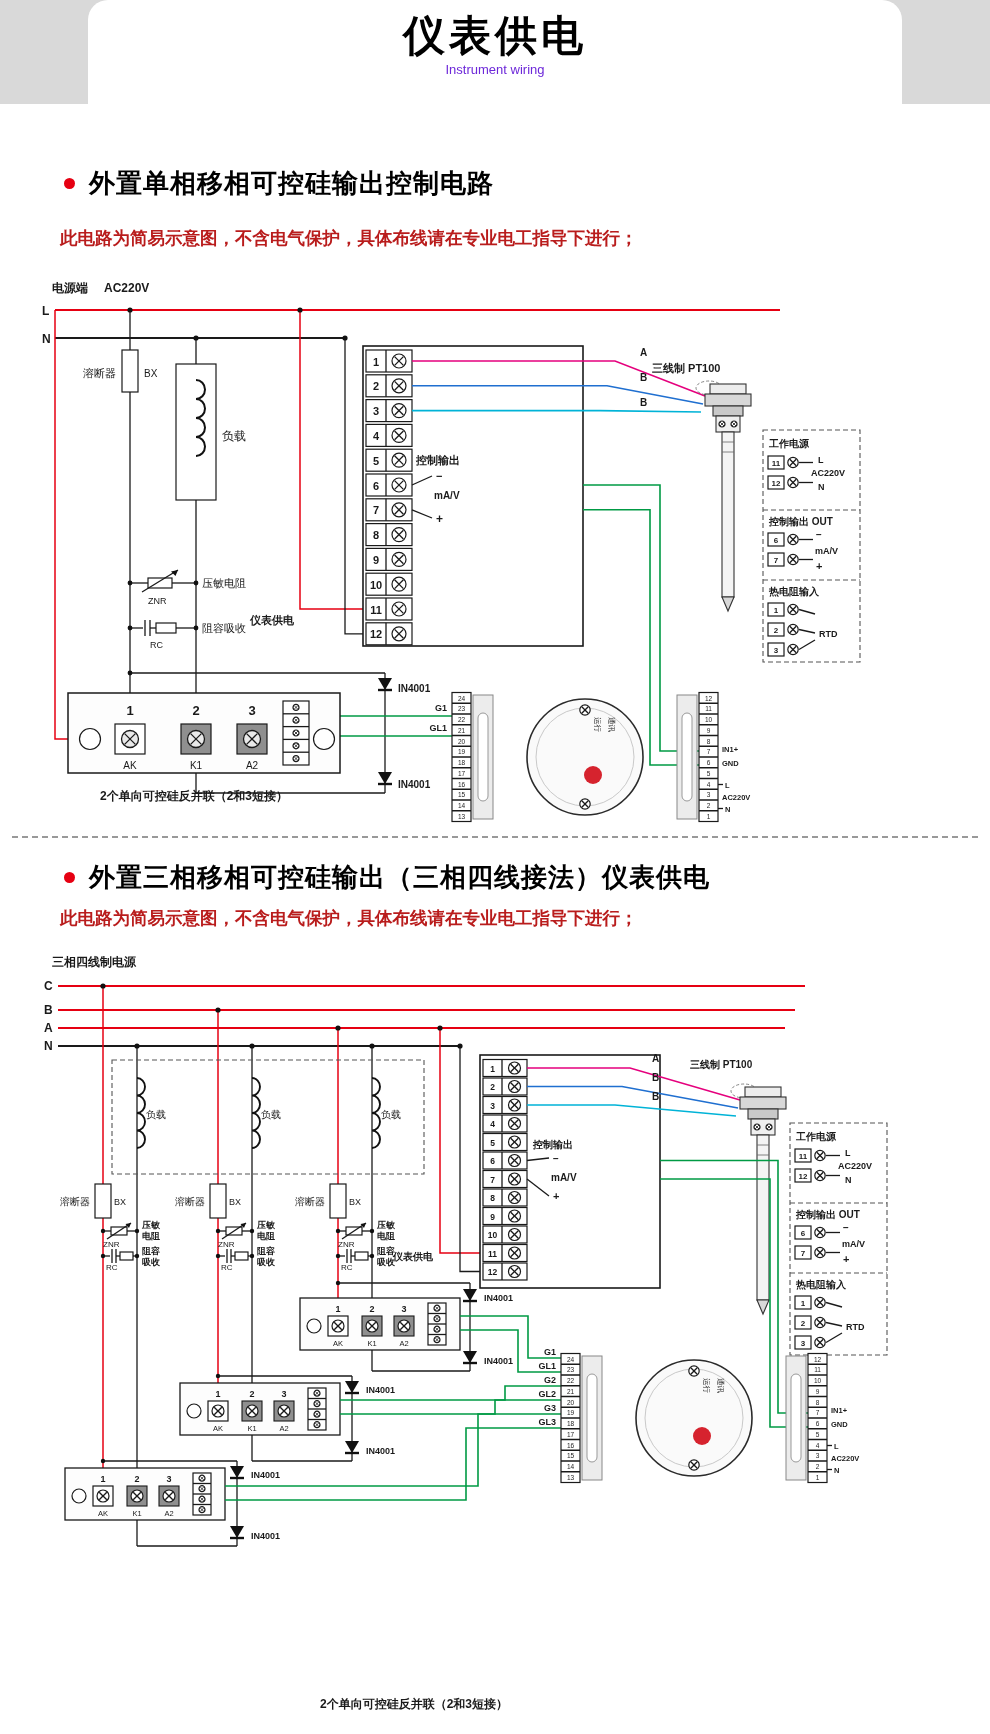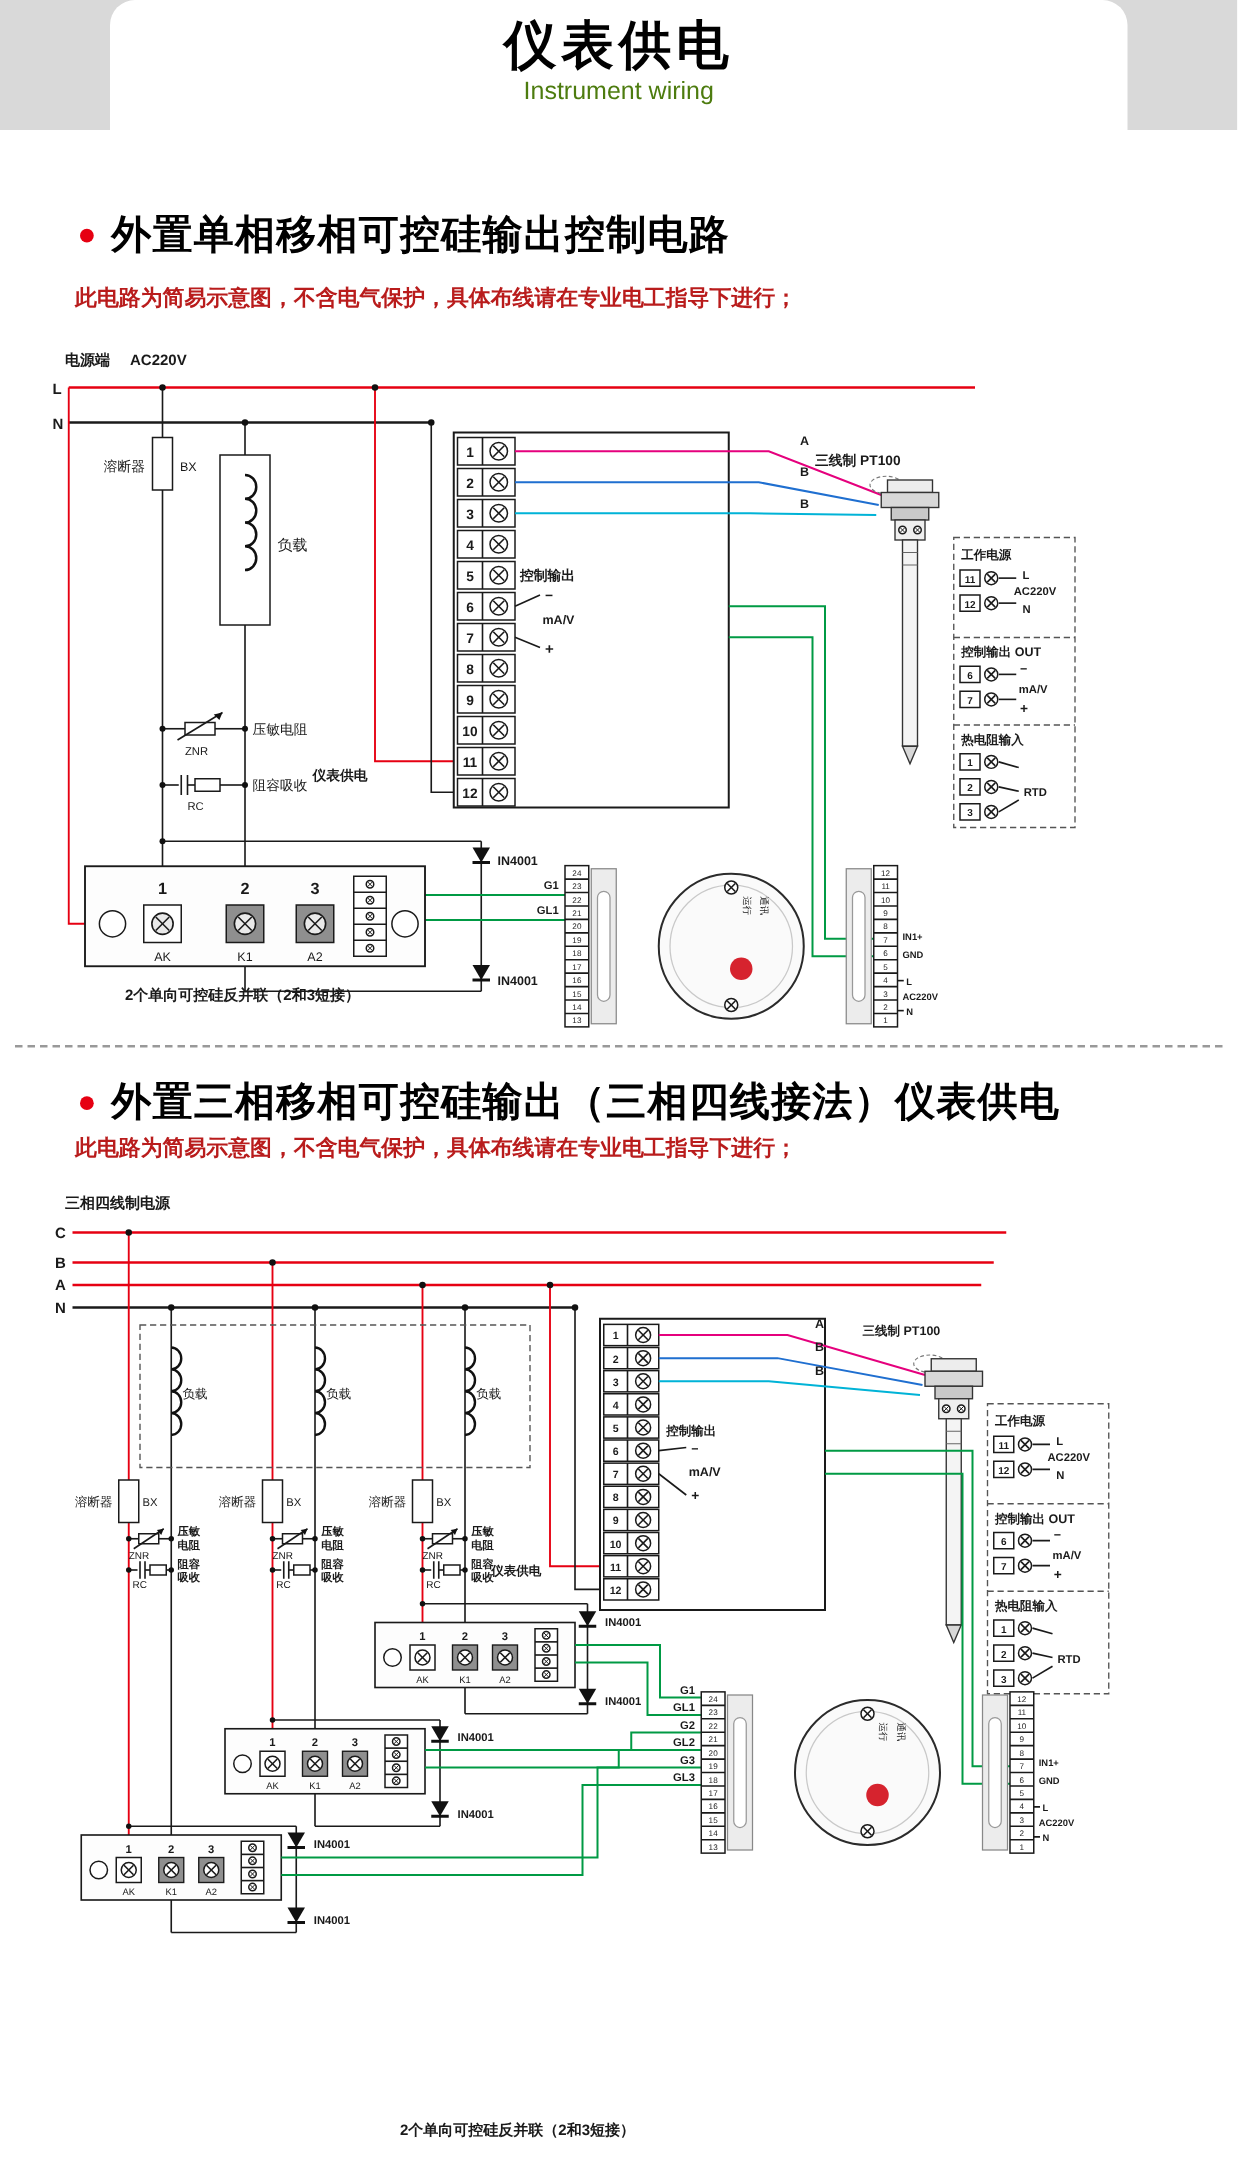--- a/index.html
+++ b/index.html
@@ -2,24 +2,24 @@
 <html><head>
 <meta charset="utf-8">
 <style>
   html,body{margin:0;padding:0;background:#fff;}
   .page{position:relative;width:990px;height:1734px;background:#fff;overflow:hidden;
         font-family:"Liberation Sans",sans-serif;color:#111;}
   header{position:absolute;top:0;left:0;width:990px;height:104px;background:#d9d9d9;}
   .header-inner{position:absolute;left:88px;right:88px;top:0;bottom:0;background:#fff;
         border-radius:20px 20px 0 0;text-align:center;}
   .header-inner h1{margin:8px 0 0 0;font-size:42px;font-weight:900;letter-spacing:4px;color:#000;}
-  .header-inner .subtitle{font-size:20px;color:#4d7c0f;margin-top:-2px;}
+  .header-inner .subtitle{font-size:13px;color:#6d28d9;margin-top:-2px;}
   .h2row{position:absolute;display:flex;align-items:center;gap:14px;left:64px;}
   .bullet{width:11px;height:11px;border-radius:50%;background:#e60012;flex:0 0 auto;}
-  .h2row .h2{font-size:32px;font-weight:700;color:#000;letter-spacing:1px;}
+  .h2row .h2{font-size:26px;font-weight:700;color:#000;letter-spacing:1px;}
   .note{position:absolute;left:60px;font-size:17.5px;font-weight:700;color:#b91c1c;}
   .divider{position:absolute;left:12px;right:12px;top:836px;border-top:2px dashed #999;}
   svg{position:absolute;left:0;}
   svg text{font-family:"Liberation Sans",sans-serif;fill:#1a1a1a;}
   .fz7{font-size:7.5px}.fz8{font-size:8px}.fz9{font-size:9px}.fz10{font-size:10px}
   .fz11{font-size:11px}.fz12{font-size:12px}.fz13{font-size:13px}
   .bd{font-weight:700}.mid{text-anchor:middle}.end{text-anchor:end}
   .tnum-lg{font-size:11px;font-weight:700;text-anchor:middle}
   .tnum-sm{font-size:8.5px;font-weight:700;text-anchor:middle}
   .strip-num{font-size:6.5px;text-anchor:middle;fill:#222}

